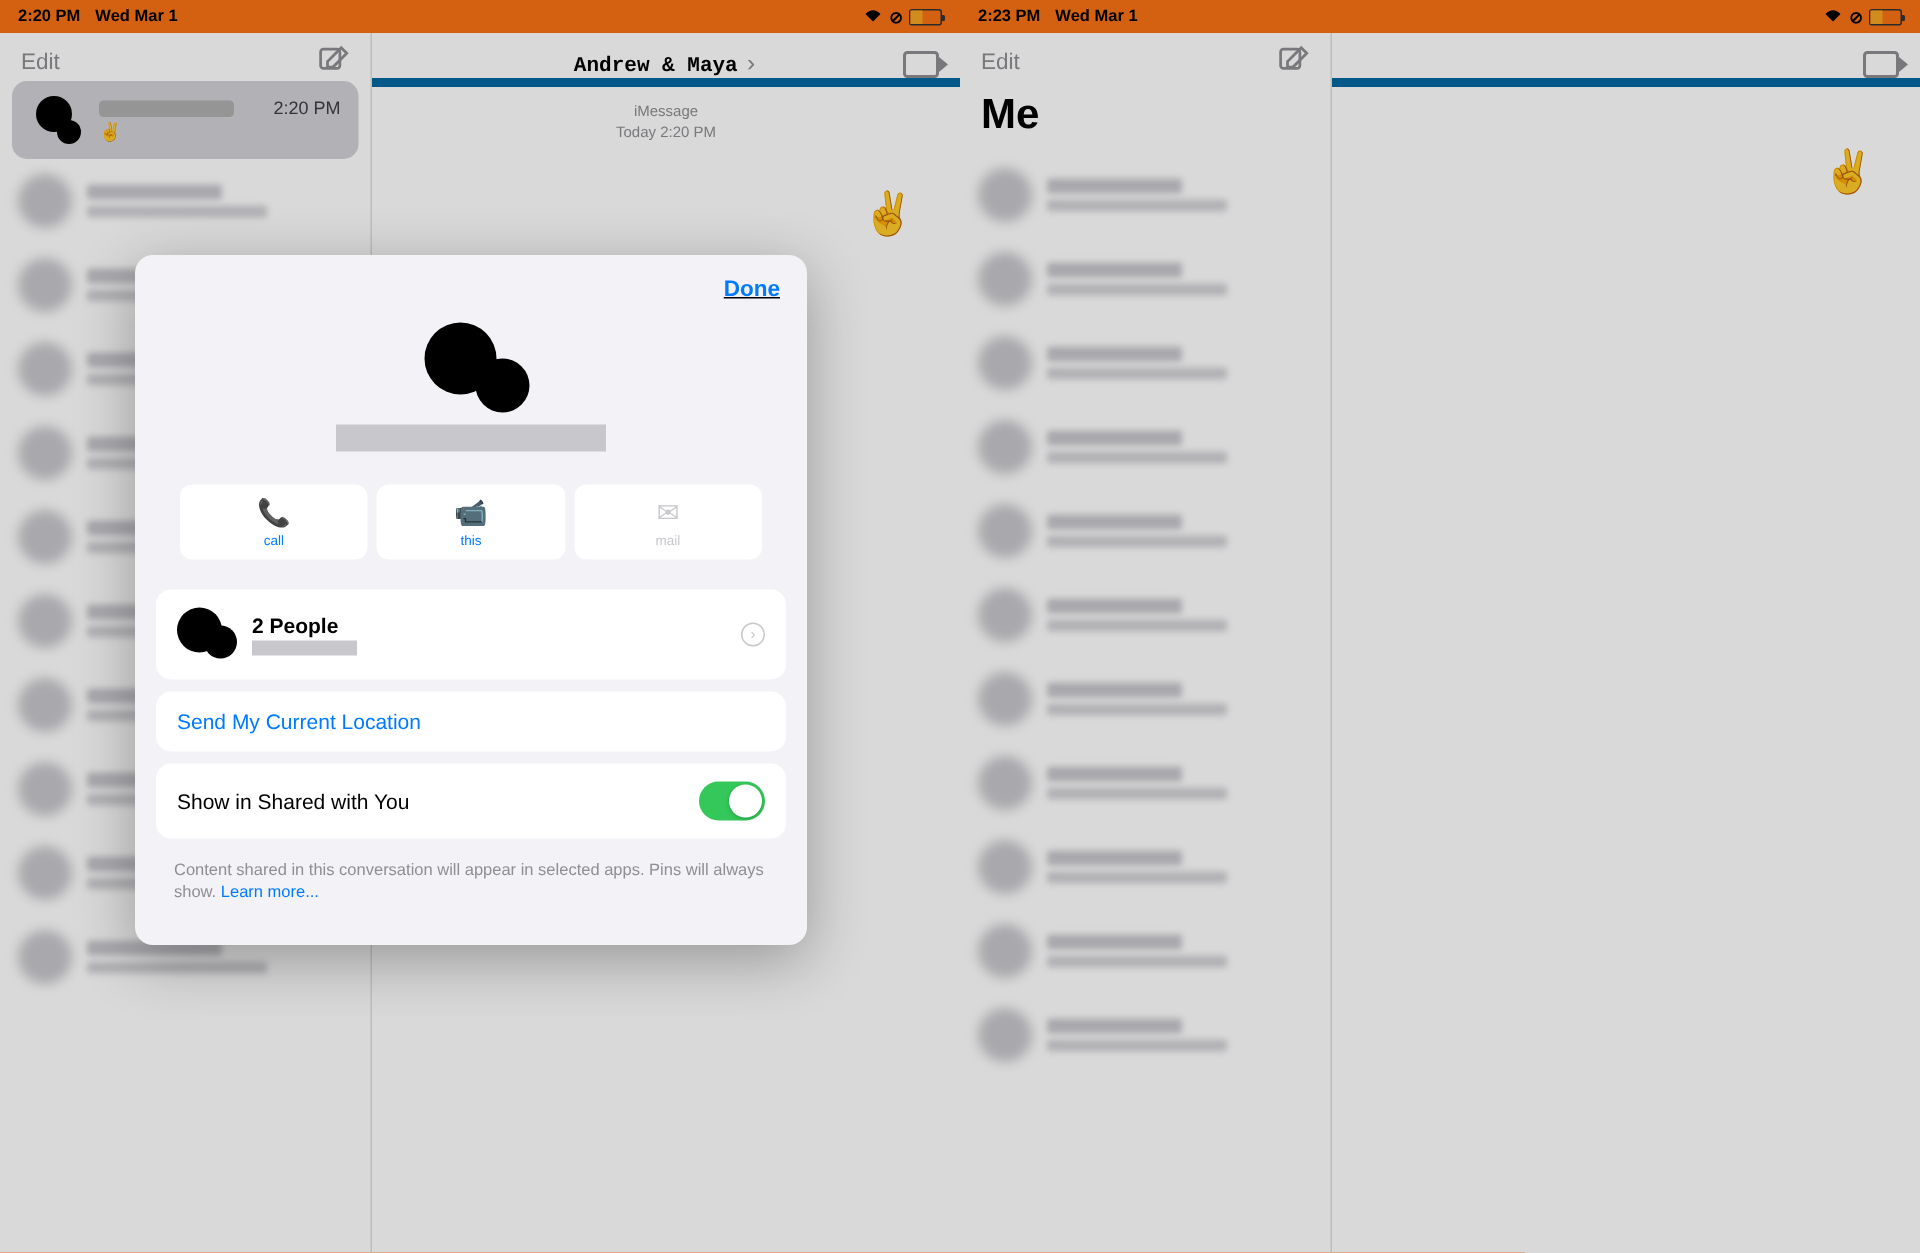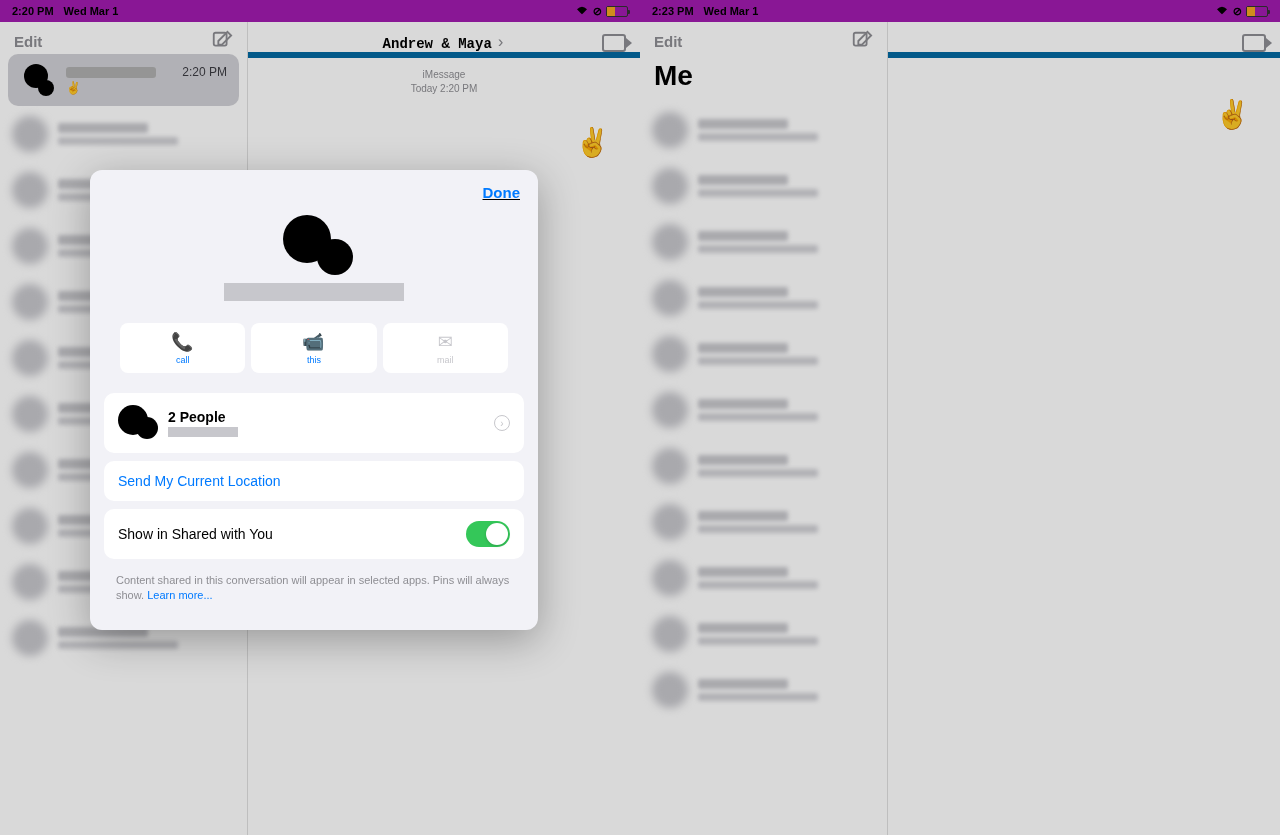--- a/index.html
+++ b/index.html
@@ -1,23 +1,23 @@
 <!DOCTYPE html>
 <html><head>
 <meta charset="utf-8">
 <style>
 * { margin: 0; padding: 0; box-sizing: border-box; }
 body { font-family: -apple-system, BlinkMacSystemFont, 'Helvetica Neue', sans-serif; background: #fff; width: 1280px; height: 835px; overflow: hidden; display: flex; }
-.half { width: 640px; height: 835px; position: relative; background: #a21caf; }
+.half { width: 640px; height: 835px; position: relative; background: #f97316; }
 .status-bar { height: 22px; display: flex; align-items: center; justify-content: space-between; padding: 0 12px; font-size: 11px; font-weight: 600; }
 .status-left { display: flex; gap: 10px; }
 .status-right { display: flex; gap: 4px; align-items: center; }
 .sidebar { position: absolute; top: 22px; left: 0; width: 248px; bottom: 0; background: #fff; border-right: 1px solid #e0e0e0; }
 .sidebar-header { height: 32px; display: flex; align-items: center; justify-content: space-between; padding: 6px 14px 0; }
-.edit-btn { color: #8e8e93; font-size: 15px; font-weight: bold; }
+.edit-btn { color: #8e8e93; font-size: 15px; }
 .compose-icon { width: 22px; height: 22px; color: #8e8e93; }
 .messages-title { font-size: 28px; font-weight: 700; padding: 6px 14px 10px; }
 .convo-item { display: flex; padding: 8px 12px; align-items: center; gap: 10px; margin: 0 8px; border-radius: 10px; }
 .convo-item.selected { background: #d1d1d6; }
 .convo-avatar { width: 36px; height: 36px; position: relative; flex-shrink: 0; }
 .avatar-circle-lg { width: 24px; height: 24px; background: #000; border-radius: 50%; position: absolute; top: 2px; left: 4px; }
 .avatar-circle-sm { width: 16px; height: 16px; background: #000; border-radius: 50%; position: absolute; bottom: 2px; right: 2px; }
 .convo-content { flex: 1; min-width: 0; }
 .convo-top { display: flex; justify-content: space-between; align-items: center; }
 .convo-name { font-size: 13px; font-weight: 500; background: #b0b0b0; border-radius: 3px; width: 90px; height: 11px; }

